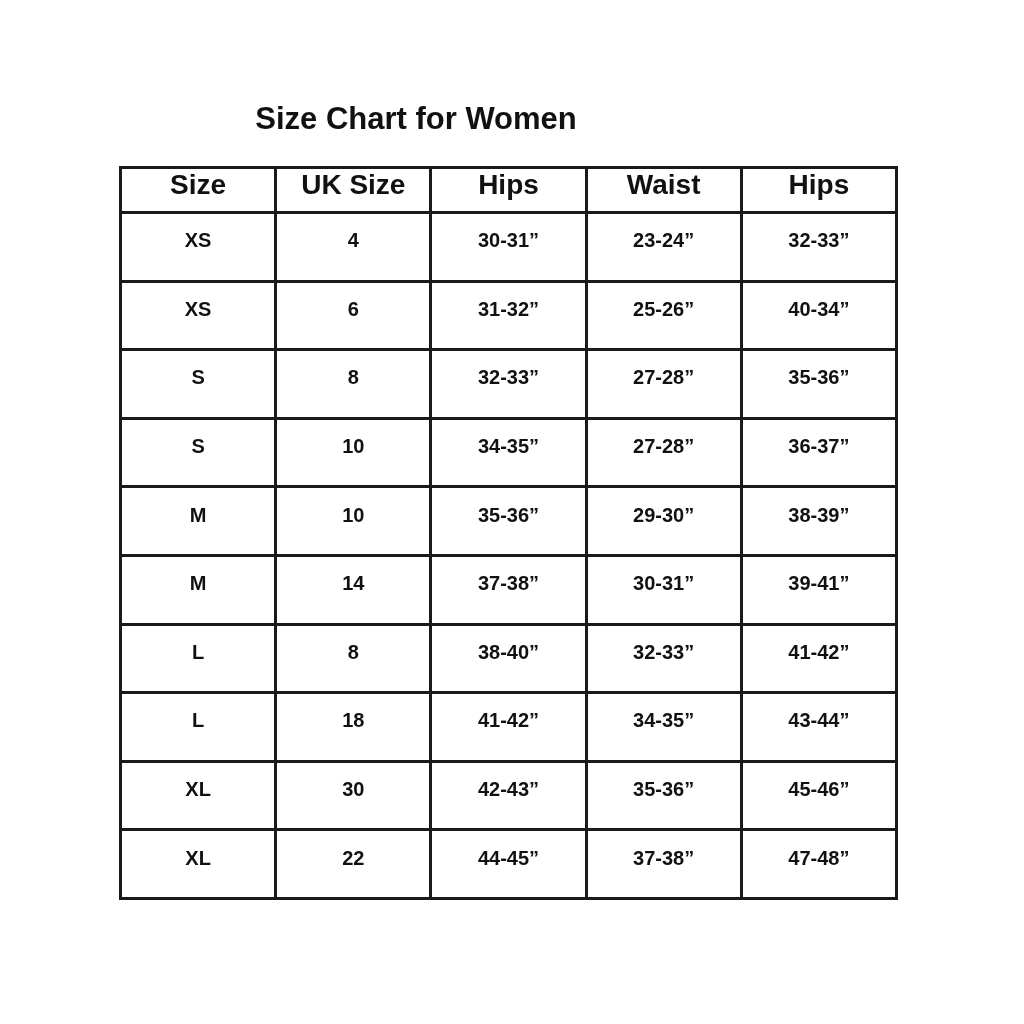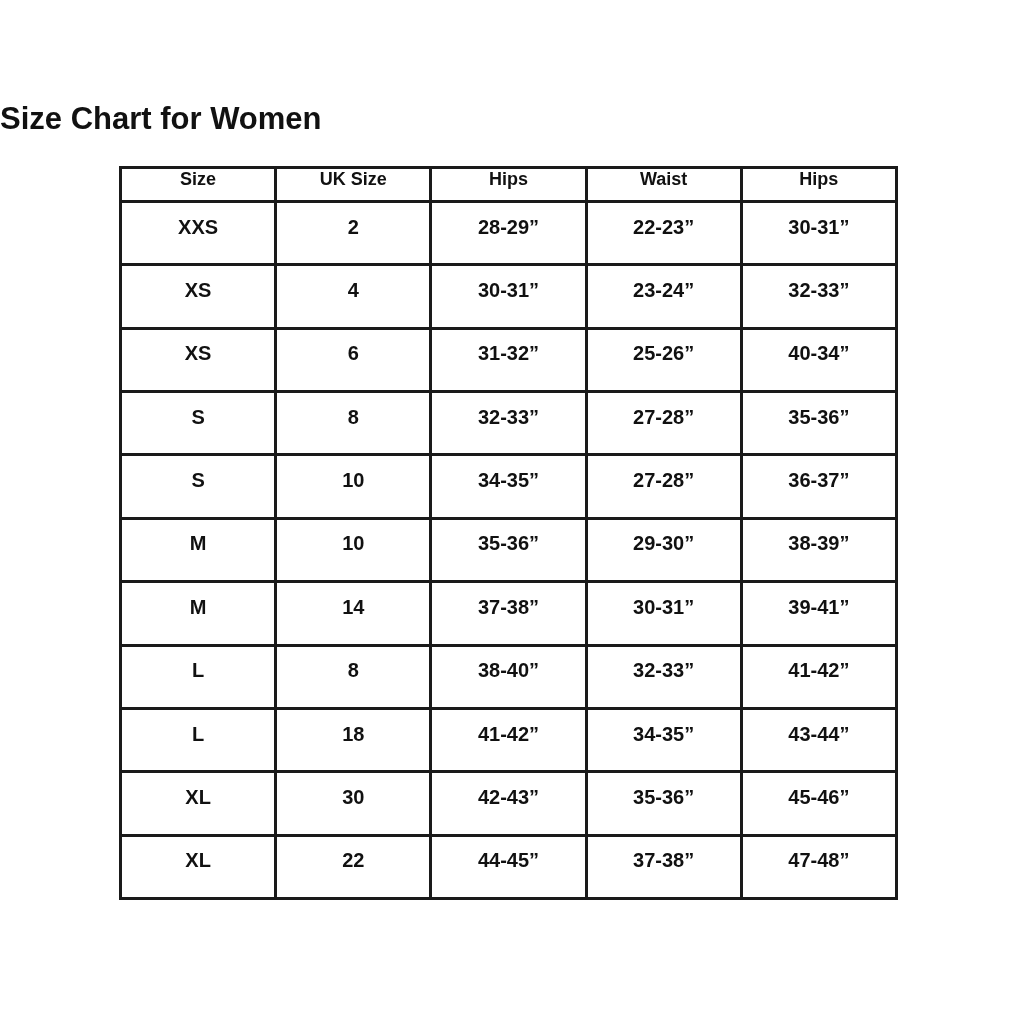--- a/index.html
+++ b/index.html
@@ -16,21 +16,21 @@
     height: 1024px;
     background: #ffffff;
     overflow: hidden;
   }
   .title {
     position: absolute;
     top: 101px;
     left: 0;
     width: 832px;
     margin: 0;
-    text-align: left;
+    text-align: center;
     font-size: 31px;
     font-weight: 700;
     color: #111111;
     letter-spacing: 0px;
   }
   table.size-table {
     position: absolute;
     left: 119px;
     top: 166px;
     width: 779px;
@@ -44,21 +44,21 @@
     border: 3px solid #1a1a1a;
     text-align: center;
     vertical-align: middle;
     font-weight: 700;
     color: #111111;
     padding: 0 4px 12px 4px;
     overflow: hidden;
     white-space: nowrap;
   }
   table.size-table th {
-    font-size: 18px;
+    font-size: 28px;
     padding-bottom: 10px;
   }
   table.size-table td {
     font-size: 20px;
   }
 </style>
 </head>
 <body>
 
 <div class="page">
@@ -68,27 +68,20 @@
     <thead>
       <tr id="header-row">
           <th>Size</th>
           <th>UK Size</th>
           <th>Hips</th>
           <th>Waist</th>
           <th>Hips</th>
         </tr>
     </thead>
     <tbody id="table-body">
-        <tr>
-          <td>XXS</td>
-          <td>2</td>
-          <td>28-29”</td>
-          <td>22-23”</td>
-          <td>30-31”</td>
-        </tr>
         <tr>
           <td>XS</td>
           <td>4</td>
           <td>30-31”</td>
           <td>23-24”</td>
           <td>32-33”</td>
         </tr>
         <tr>
           <td>XS</td>
           <td>6</td>

